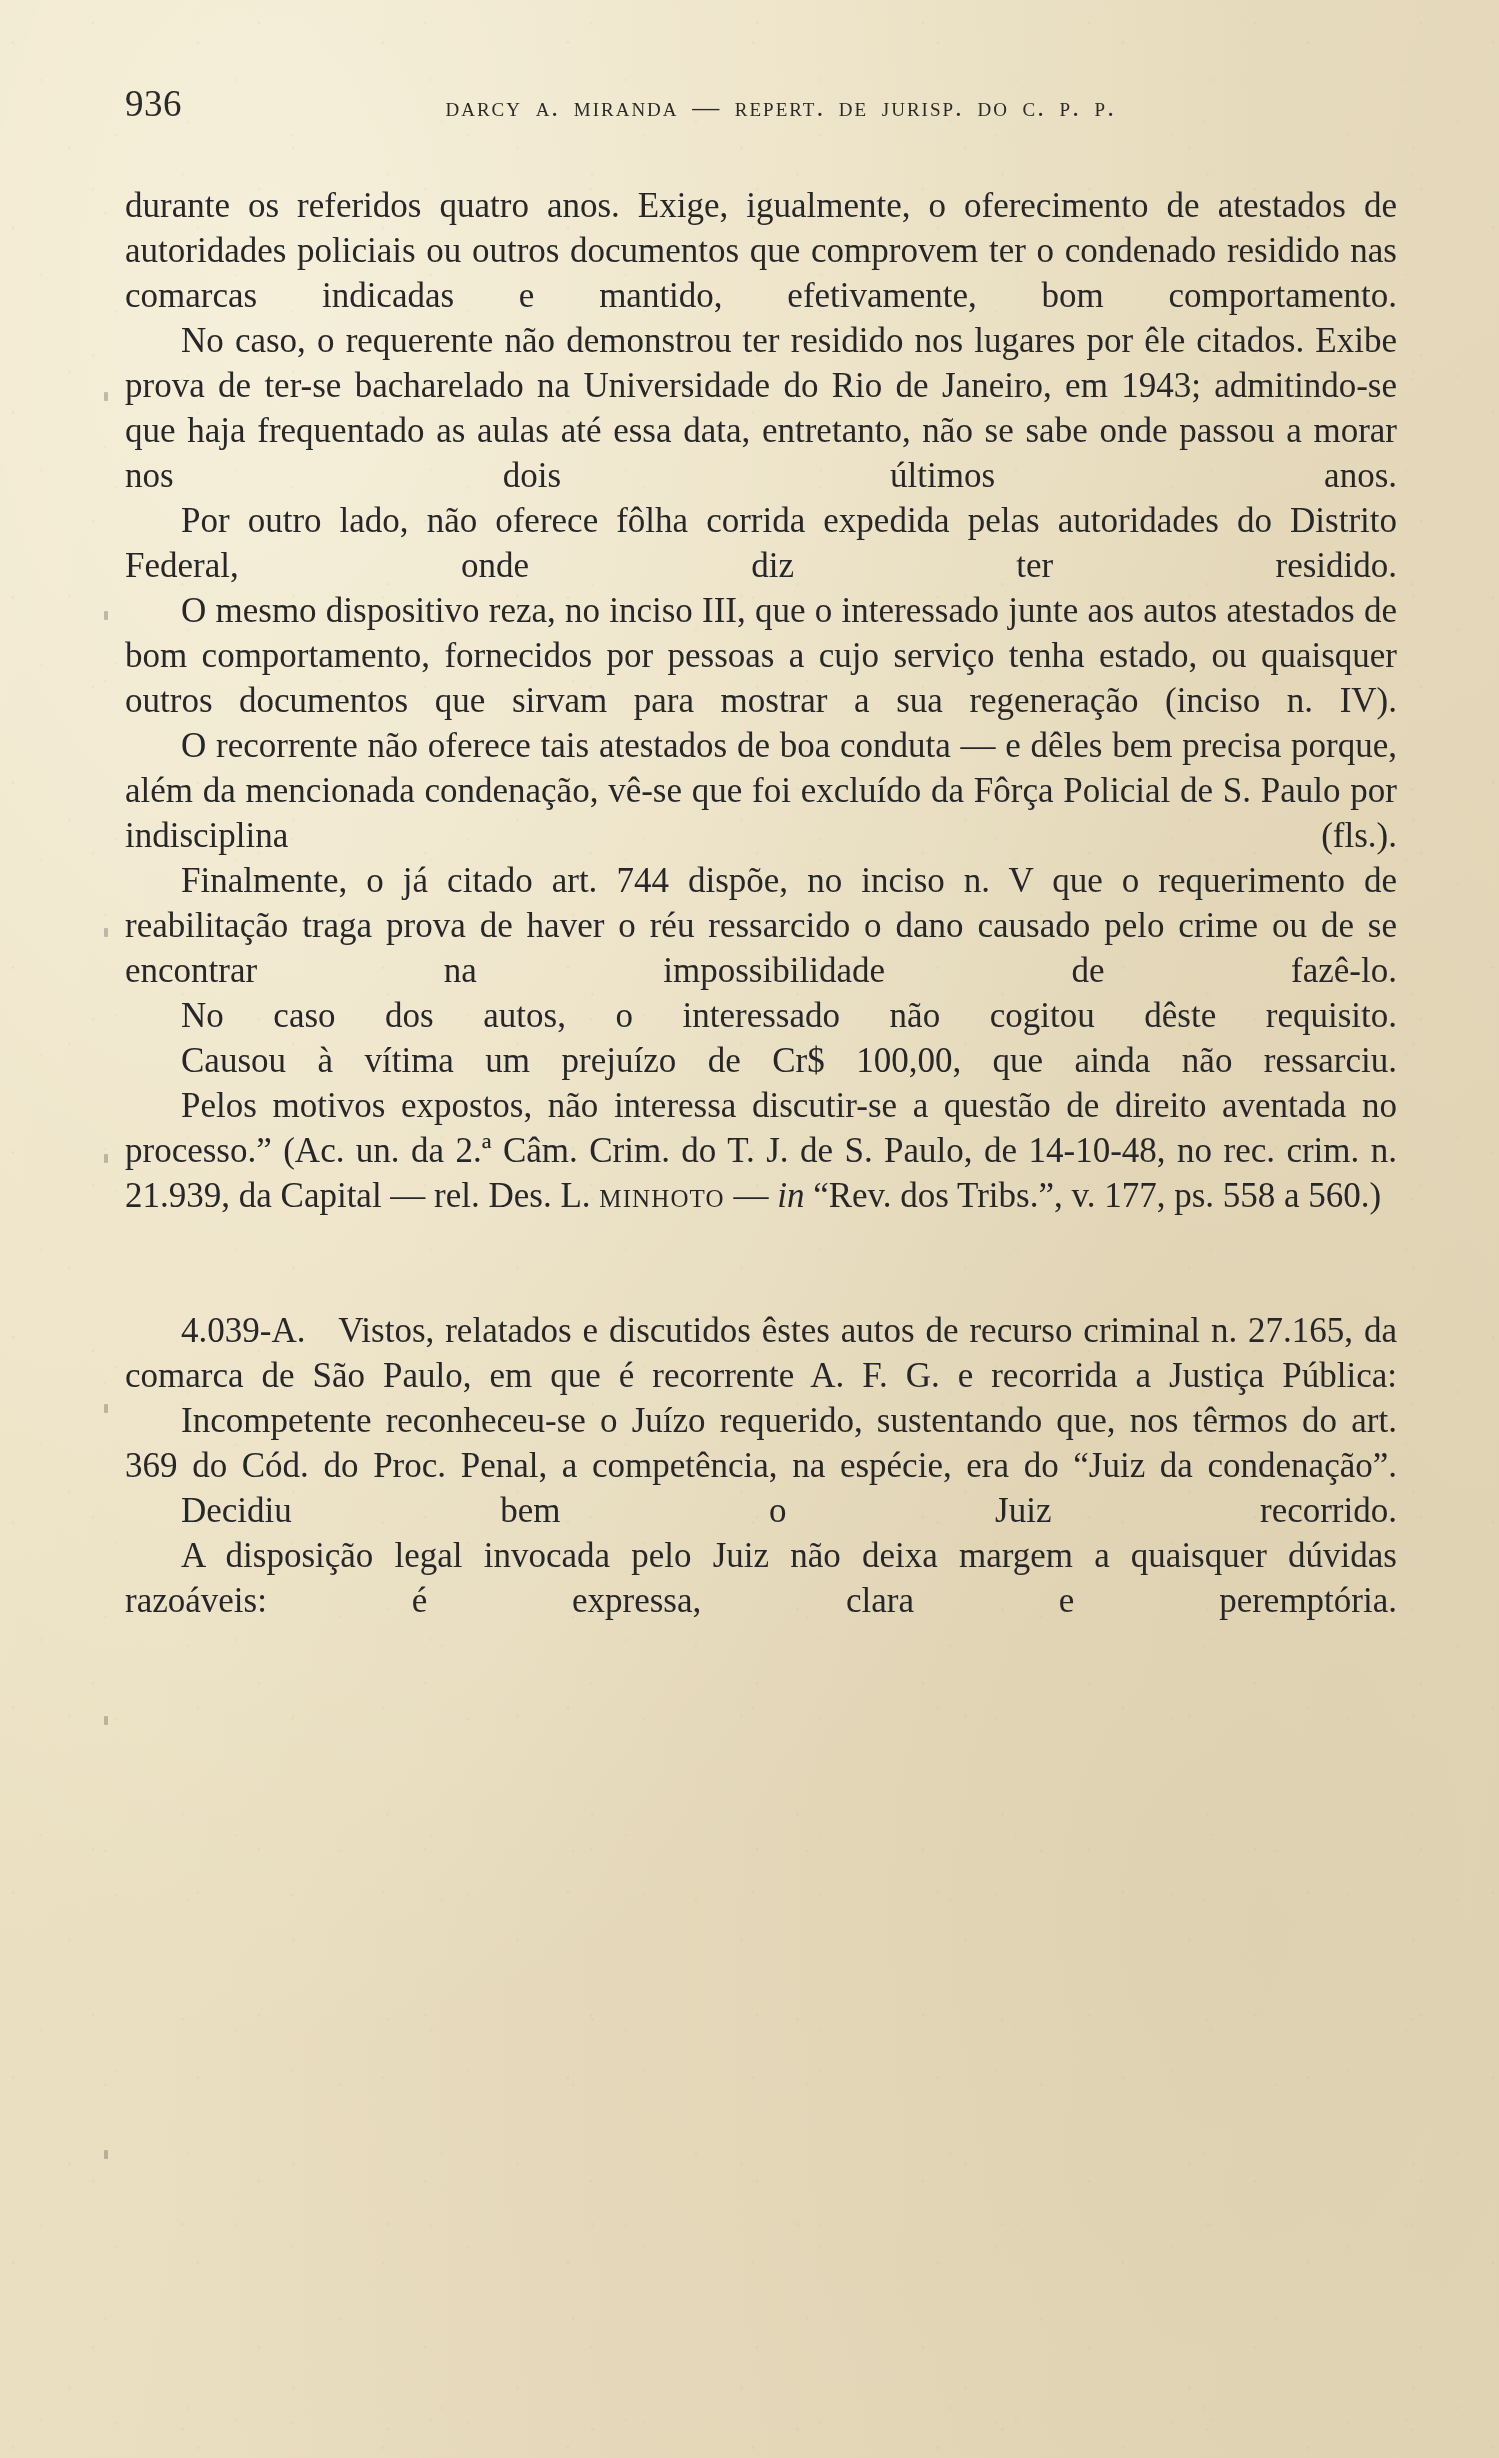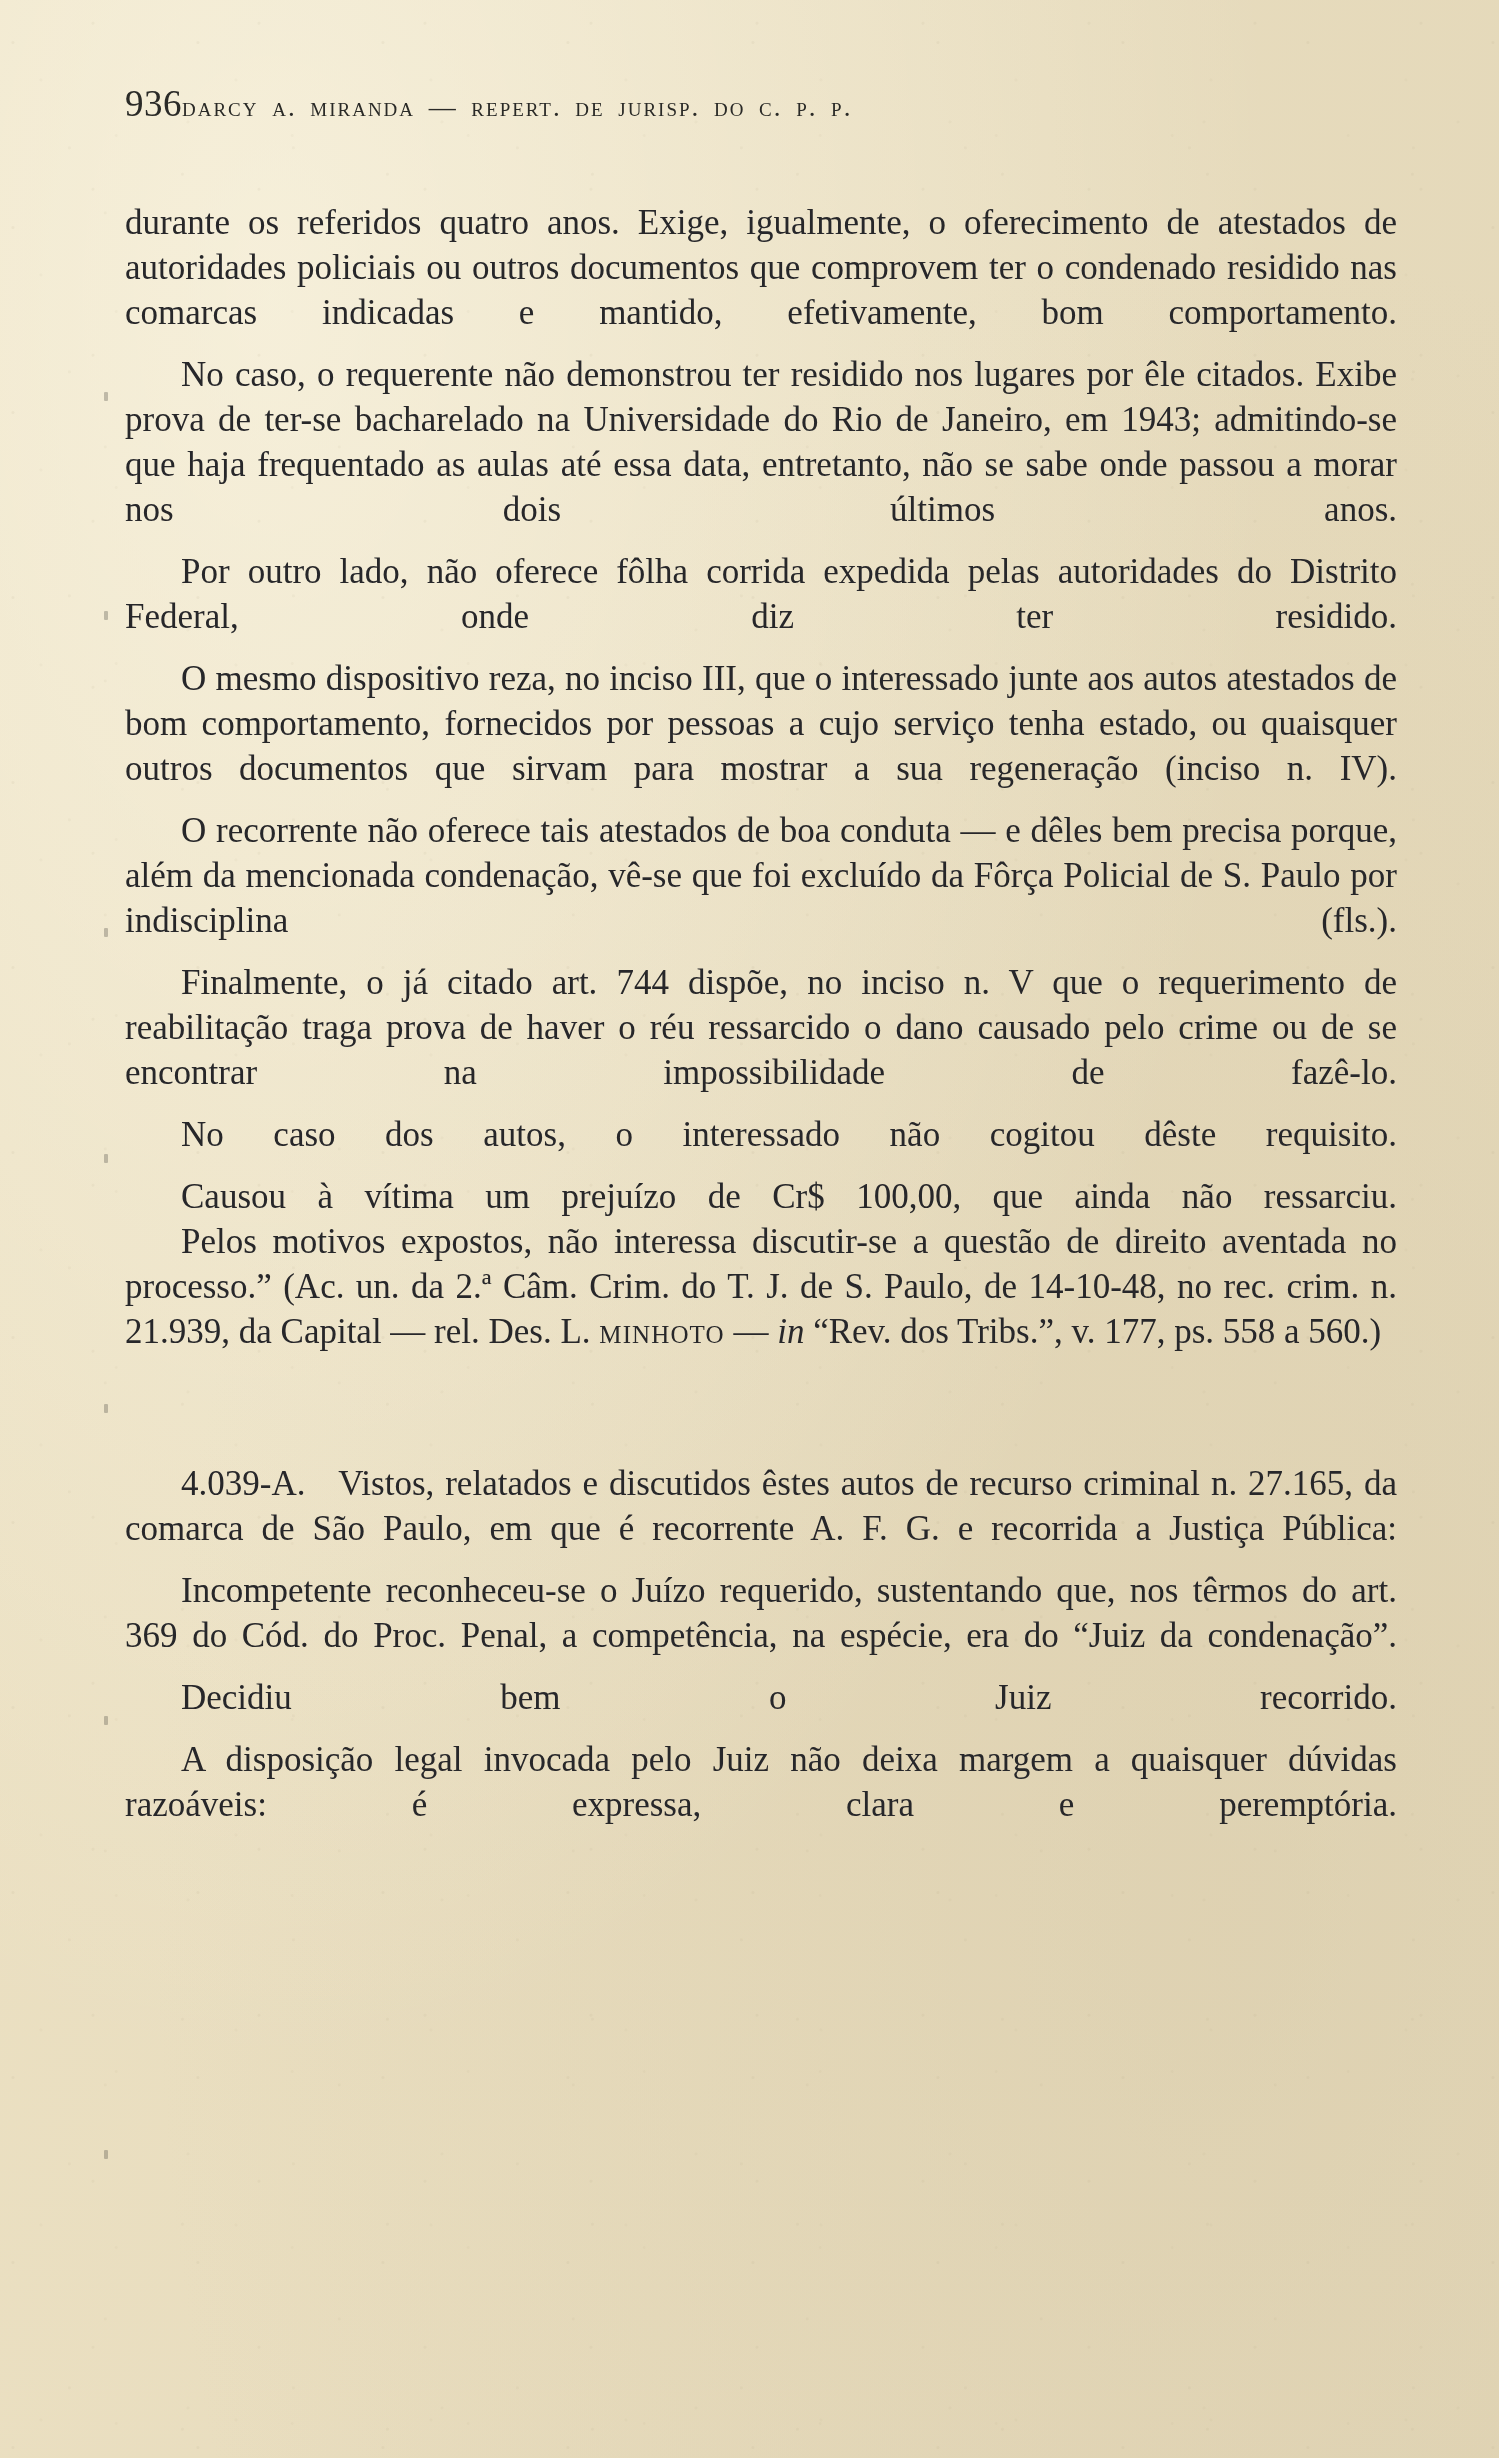--- a/index.html
+++ b/index.html
@@ -65,21 +65,21 @@
     white-space: nowrap;
   }
   .folio {
     font-size: 37px;
     letter-spacing: 0.5px;
     color: #2a2a27;
     flex: 0 0 auto;
   }
   .head-title {
     flex: 1 1 auto;
-    text-align: left;
+    text-align: center;
     font-size: 27px;
     font-variant: small-caps;
     text-transform: lowercase;
     letter-spacing: 2px;
     word-spacing: 4.9px;
     color: #2a2a27;
     padding-right: 17.6px;
   }
 
   
@@ -103,21 +103,20 @@
   .body-text p.no-indent {
     text-indent: 0;
   }
   .body-text p:last-child {
     
   }
 
   
   .body-text p.just-all {
     text-align-last: justify;
-    margin-top: 17px;
   }
 
   .gap-section {
     height: 90px;
   }
 
   .smallcaps {
     font-variant: small-caps;
     text-transform: lowercase;
     letter-spacing: 1.1px;

